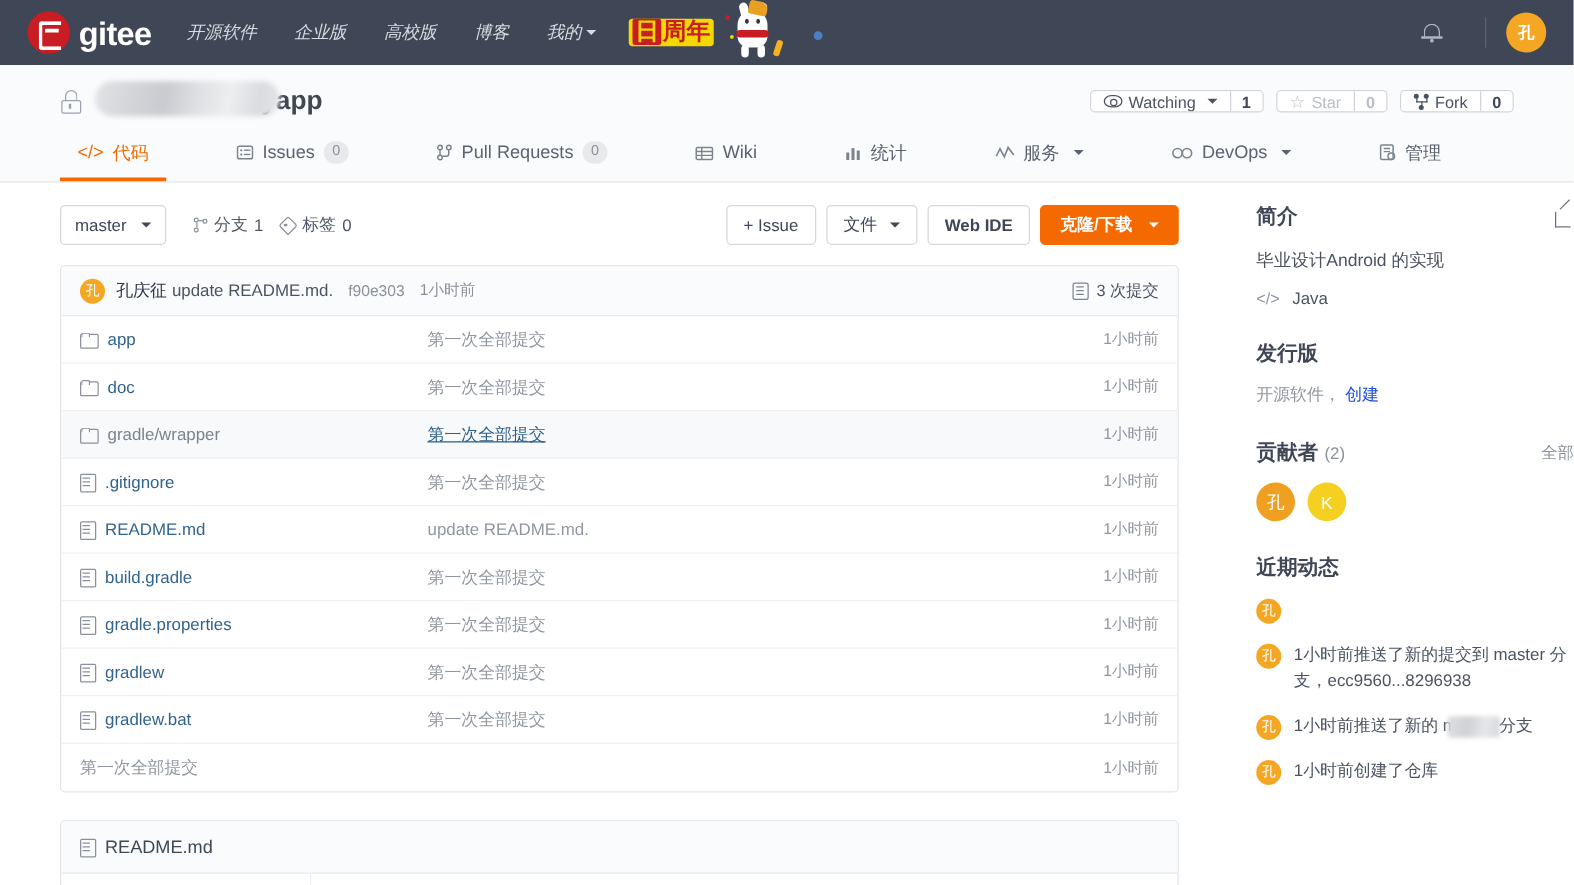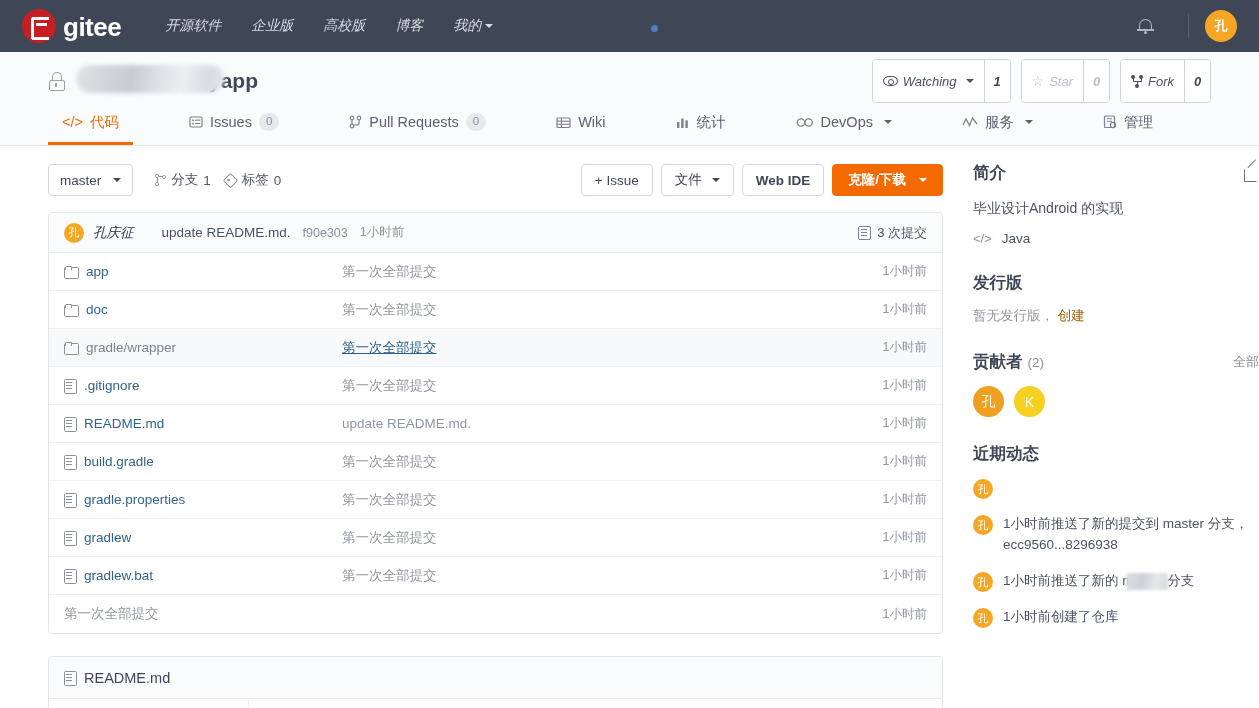--- a/index.html
+++ b/index.html
@@ -22,21 +22,21 @@
   }
   .topnav-inner {
     position: relative;
     height: 52px;
     display: flex;
     align-items: center;
     padding: 0 22px;
   }
   .brand {
     display: flex; align-items: center; gap: 7px;
-    margin-right: 44px;
+    margin-right: 28px;
   }
   .brand-mark {
     width: 34px; height: 34px;
     background: #c71d23;
     border-radius: 50%;
     position: relative;
     flex: none;
   }
   .brand-mark::after {
     content: "";
@@ -257,23 +257,22 @@
 
   .repo-actions {
     margin-left: auto;
     display: flex; align-items: center; gap: 10px;
   }
   .btn-group {
     display: flex; align-items: stretch;
     border: 1px solid #d0d3d9;
     border-radius: 4px;
     background: #fff;
-    height: 44px;
+    height: 18px;
     overflow: hidden;
-    font-style: italic;
   }
   .btn-group .seg {
     display: flex; align-items: center; gap: 5px;
     padding: 0 10px;
     font-size: 13px; color: #4a5160;
     cursor: pointer;
     background: #fff;
   }
   .btn-group .count {
     display: flex; align-items: center; justify-content: center;
@@ -440,21 +439,21 @@
     padding: 0 15px;
     font-size: 13.5px;
   }
   .avatar-sm {
     width: 20px; height: 20px; border-radius: 50%;
     background: #f5a623; color: #fff;
     font-size: 11px;
     display: flex; align-items: center; justify-content: center;
     flex: none; margin-right: 9px;
   }
-  .commit-author { color: #2c3444; margin-right: 28px; font-style: italic; }
+  .commit-author { color: #2c3444; margin-right: 4px; }
   .commit-msg { color: #4b5362; margin-right: 12px; }
   .commit-sha { color: #8b919c; font-size: 12.5px; margin-right: 12px; }
   .commit-time { color: #8b919c; font-size: 12.5px; }
   .commits-count {
     margin-left: auto;
     display: flex; align-items: center; gap: 6px;
     color: #4b5362; font-size: 13px; cursor: pointer;
   }
   .hist-icon {
     width: 13px; height: 14px;
@@ -536,21 +535,21 @@
     font-size: 15px; color: #f56a00; font-weight: bold;
     overflow: hidden;
   }
   .readme-content {
     flex: 1; padding: 10px 22px 0 22px;
     font-size: 21px; font-weight: bold; color: #2c3444;
     overflow: hidden;
   }
 
   
-  .side-sec { margin-bottom: 26px; }
+  .side-sec { margin-bottom: 26px; margin-left: 32px; }
   .side-head {
     display: flex; align-items: center;
     font-size: 16.5px; font-weight: bold; color: #3f4757;
     margin-bottom: 13px;
   }
   .side-head .sub { font-size: 13.5px; font-weight: normal; color: #8b919c; margin-left: 5px; }
   .side-head .right {
     margin-left: auto; font-size: 13px; font-weight: normal;
     color: #8b919c; cursor: pointer;
   }
@@ -570,21 +569,21 @@
     background: #6b7280;
     transform: rotate(-45deg); transform-origin: left center;
   }
   .side-desc { font-size: 14px; color: #4b5362; line-height: 1.6; margin-bottom: 12px; }
   .lang-row {
     display: flex; align-items: center; gap: 10px;
     font-size: 13.5px; color: #4b5362;
   }
   .code-ic { color: #9096a0; font-size: 13px; }
   .side-muted { font-size: 13.5px; color: #9096a0; }
-  .side-link { color: #a16207; cursor: pointer; }
+  .side-link { color: #1d4ed8; cursor: pointer; }
 
   .contrib-row { display: flex; gap: 10px; }
   .contrib-av {
     width: 31px; height: 31px; border-radius: 50%;
     display: flex; align-items: center; justify-content: center;
     color: #fff; font-size: 14px;
   }
 
   .activity-item {
     display: flex; gap: 10px;
@@ -614,20 +613,37 @@
       <span class="brand-text">gitee</span>
     </div>
     <div class="topnav-links">
       <span class="topnav-link">开源软件</span>
       <span class="topnav-link">企业版</span>
       <span class="topnav-link">高校版</span>
       <span class="topnav-link">博客</span>
       <span class="topnav-link"><span>我的</span><i class="caret-sm"></i></span>
     </div>
 
+    <div class="banner-promo">
+      <span class="promo-badge"><span class="lead">日</span><span>周年</span></span>
+      <span class="mascot">
+        <i class="confetti1"></i>
+          <i class="confetti2"></i>
+        <i class="ear-l"></i>
+          <i class="ear-r"></i>
+        <i class="body"></i>
+        <i class="hat"></i>
+        <i class="eye-l"></i>
+          <i class="eye-r"></i>
+        <i class="scarf"></i>
+        <i class="leg-l"></i>
+          <i class="leg-r"></i>
+        <i class="coin"></i>
+      </span>
+    </div>
 
     <div class="topnav-right">
       <span class="bell-wrap">
         <span class="bell">
           <i class="bell-body"></i>
             <i class="bell-base"></i>
             <i class="bell-clap"></i>
         </span>
       </span>
       <span class="nav-divider"></span>
@@ -730,35 +746,35 @@
         <svg width="14" height="13" viewBox="0 0 14 13">
             <rect x="1" y="6" width="2.4" height="6" fill="#7b838f"></rect>
             <rect x="5.2" y="2.5" width="2.4" height="9.5" fill="#7b838f"></rect>
             <rect x="9.4" y="4.4" width="2.4" height="7.6" fill="#7b838f"></rect>
           </svg>
       </span>
       <span>统计</span>
     </div>
     <div class="tab">
       <span class="ic">
+        <svg width="16" height="12" viewBox="0 0 16 12">
+            <polyline points="1,9 4,3 7.5,9.5 10.5,2 15,8" fill="none" stroke="#7b838f" stroke-width="1.3"></polyline>
+          </svg>
+      </span>
+      <span>服务</span>
+      <i class="caret-sm"></i>
+    </div>
+    <div class="tab">
+      <span class="ic">
         <svg width="18" height="11" viewBox="0 0 18 11">
             <circle cx="5" cy="5.5" r="3.7" fill="none" stroke="#7b838f" stroke-width="1.3"></circle>
             <circle cx="12.6" cy="5.5" r="3.7" fill="none" stroke="#7b838f" stroke-width="1.3"></circle>
           </svg>
       </span>
       <span>DevOps</span>
-      <i class="caret-sm"></i>
-    </div>
-    <div class="tab">
-      <span class="ic">
-        <svg width="16" height="12" viewBox="0 0 16 12">
-            <polyline points="1,9 4,3 7.5,9.5 10.5,2 15,8" fill="none" stroke="#7b838f" stroke-width="1.3"></polyline>
-          </svg>
-      </span>
-      <span>服务</span>
       <i class="caret-sm"></i>
     </div>
     <div class="tab">
       <span class="ic">
         <svg width="14" height="14" viewBox="0 0 14 14">
             <rect x="1.5" y="1" width="10" height="11.5" rx="1" fill="none" stroke="#7b838f" stroke-width="1.2"></rect>
             <path d="M4 3.8 L9 3.8 M4 6.3 L9 6.3" stroke="#7b838f" stroke-width="1.1"></path>
             <circle cx="10" cy="10" r="2.6" fill="none" stroke="#7b838f" stroke-width="1.2"></circle>
           </svg>
       </span>
@@ -929,21 +945,21 @@
         <span class="code-ic">&lt;/&gt;</span>
         <span>Java</span>
       </div>
     </div>
 
     <div class="side-sec">
       <div class="side-head">
         <span>发行版</span>
       </div>
       <div class="side-muted">
-        <span>暂无发行版，</span>
+        <span>开源软件，</span>
         <span class="side-link">创建</span>
       </div>
     </div>
 
     <div class="side-sec">
       <div class="side-head">
         <span>贡献者</span>
         <span class="sub">(2)</span>
         <span class="right">全部</span>
       </div>

